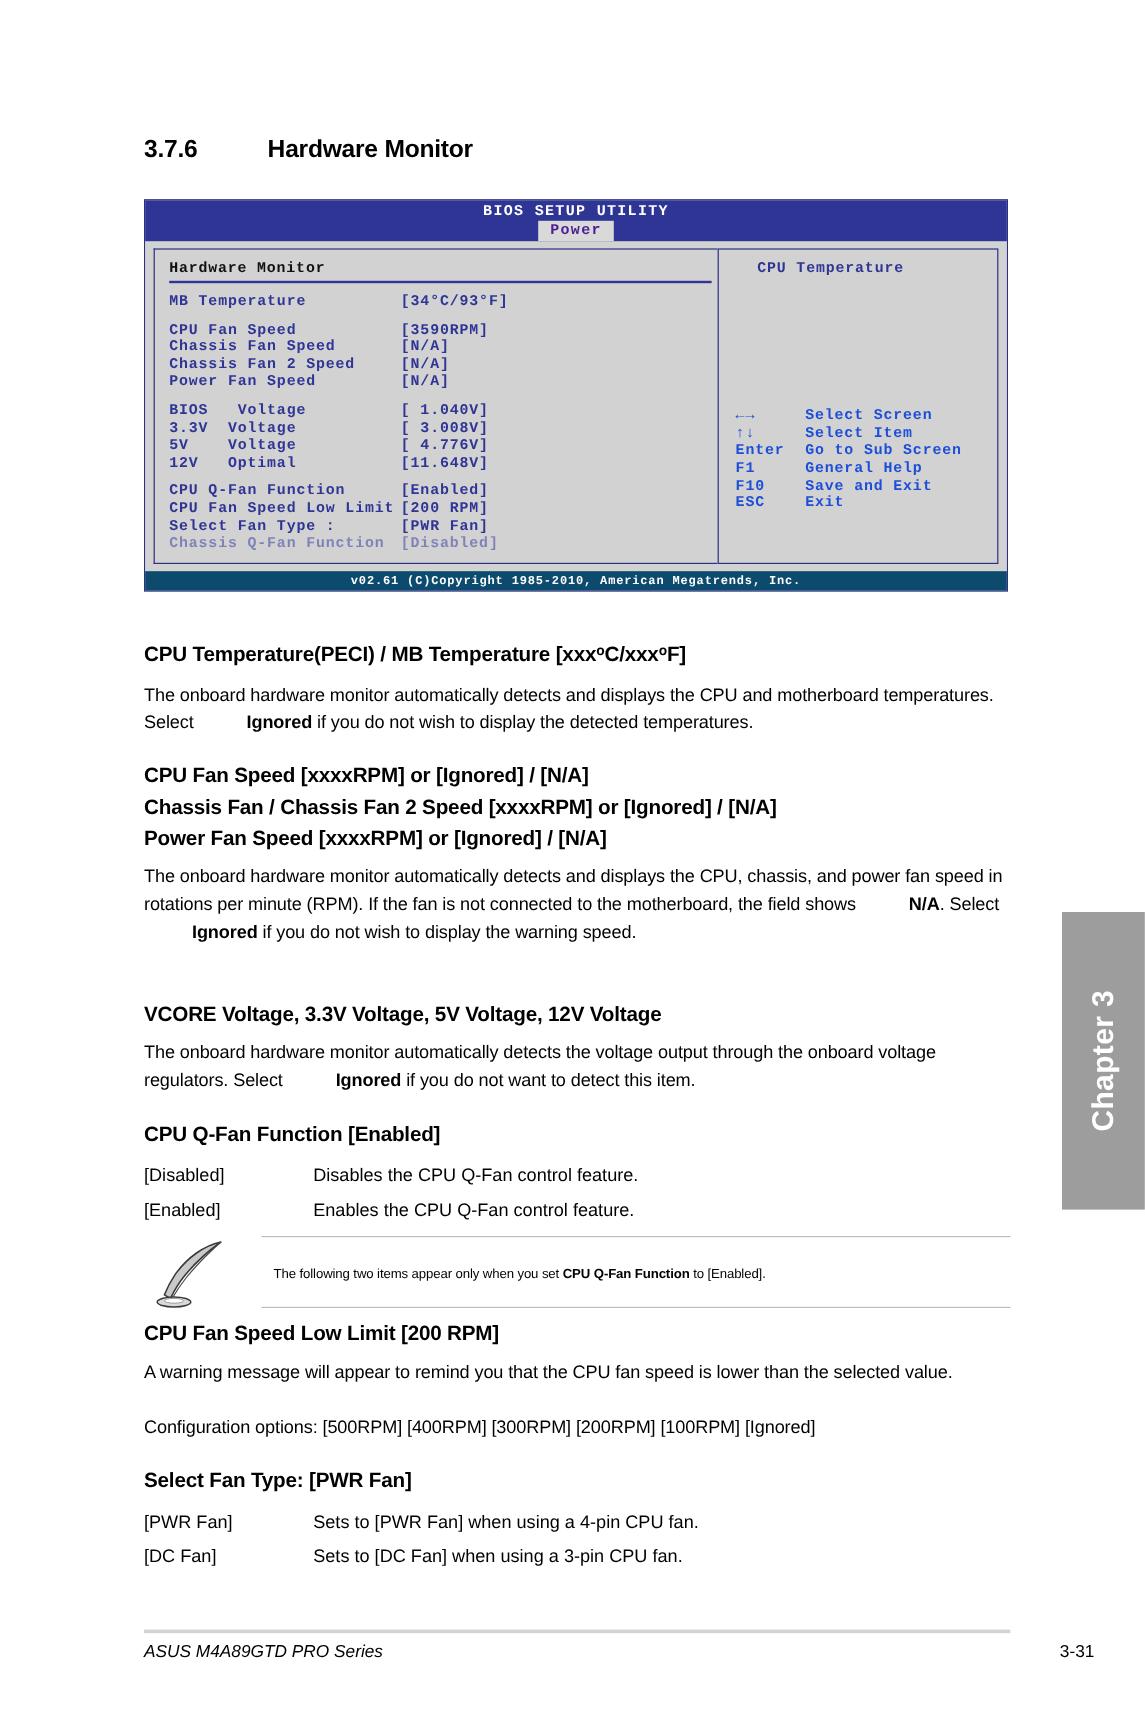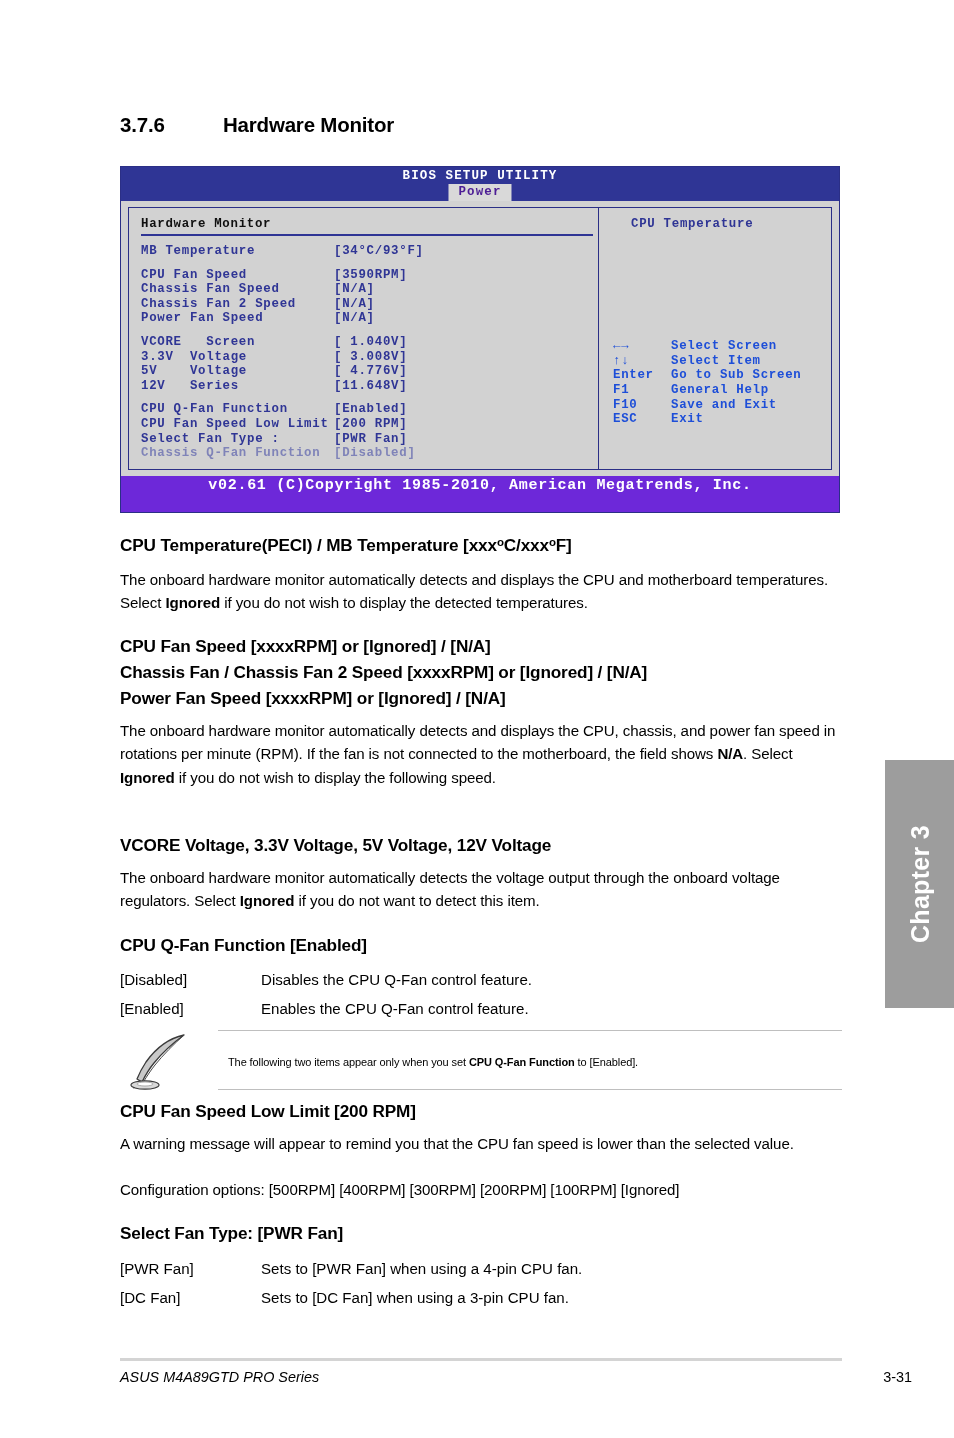--- a/index.html
+++ b/index.html
@@ -125,49 +125,49 @@
     font-size: 12.4px;
     color: #1d4ed8;
     font-weight: bold;
     letter-spacing: 0.72px;
     line-height: 14.6px;
     white-space: pre;
   }
   .legend .k { display: inline-block; width: 58px; }
 
   .bios-foot {
-    background: #6d28d9;
+    background: #0c4a6e;
     color: #ffffff;
-    font-size: 15px;
+    font-size: 10px;
     font-weight: bold;
     letter-spacing: 0.7px;
     text-align: center;
     line-height: 20px;
-    height: 36px;
+    height: 16px;
   }
 
   
   .h3 {
     position: absolute;
     left: 120px;
     font-size: 17.2px;
     font-weight: bold;
     letter-spacing: -0.15px;
     white-space: nowrap;
   }
   .h3 .sup { font-size: 11.5px; vertical-align: 0.42em; }
   .para {
     position: absolute;
     left: 120px;
     width: 722px;
     font-size: 15.1px;
     line-height: 23.3px;
     letter-spacing: -0.1px;
   }
-  .para b { font-weight: bold; }
+  .para b { font-weight: bold; margin-left: 40px; }
 
   .deflist {
     position: absolute;
     left: 120px;
     width: 722px;
     font-size: 15.1px;
     line-height: 29px;
   }
   .deflist .dt { display: inline-block; width: 141px; }
 
@@ -270,24 +270,24 @@
       <div class="hw-title">Hardware Monitor</div>
       <div class="hw-rule"></div>
       <div id="bios-rows">
           <div class="row"><span class="lbl">MB Temperature</span><span class="val">[34°C/93°F]</span></div>
           <div class="gap"></div>
           <div class="row"><span class="lbl">CPU Fan Speed</span><span class="val">[3590RPM]</span></div>
           <div class="row"><span class="lbl">Chassis Fan Speed</span><span class="val">[N/A]</span></div>
           <div class="row"><span class="lbl">Chassis Fan 2 Speed</span><span class="val">[N/A]</span></div>
           <div class="row"><span class="lbl">Power Fan Speed</span><span class="val">[N/A]</span></div>
           <div class="gap"></div>
-          <div class="row"><span class="lbl">VCORE   Screen</span><span class="val">[ 1.040V]</span></div>
+          <div class="row"><span class="lbl">BIOS   Voltage</span><span class="val">[ 1.040V]</span></div>
           <div class="row"><span class="lbl">3.3V  Voltage</span><span class="val">[ 3.008V]</span></div>
           <div class="row"><span class="lbl">5V    Voltage</span><span class="val">[ 4.776V]</span></div>
-          <div class="row"><span class="lbl">12V   Series</span><span class="val">[11.648V]</span></div>
+          <div class="row"><span class="lbl">12V   Optimal</span><span class="val">[11.648V]</span></div>
           <div class="gap"></div>
           <div class="row"><span class="lbl">CPU Q-Fan Function</span><span class="val">[Enabled]</span></div>
           <div class="row"><span class="lbl">CPU Fan Speed Low Limit</span><span class="val">[200 RPM]</span></div>
           <div class="row"><span class="lbl">Select Fan Type :</span><span class="val">[PWR Fan]</span></div>
           <div class="row dim"><span class="lbl">Chassis Q-Fan Function</span><span class="val">[Disabled]</span></div>
         </div>
     </div>
 
     <div class="bios-right">
       <div class="help-title">CPU Temperature</div>
@@ -303,21 +303,21 @@
   <span>CPU Temperature(PECI) / MB Temperature [xxx</span><span class="sup">o</span><span>C/xxx</span><span class="sup">o</span><span>F]</span>
 </div>
 <div class="para" style="top:568px">
   <span>The onboard hardware monitor automatically detects and displays the CPU and motherboard temperatures. Select </span><b>Ignored</b><span> if you do not wish to display the detected temperatures.</span>
 </div>
 
 <div class="h3" style="top:636px">CPU Fan Speed [xxxxRPM] or [Ignored] / [N/A]</div>
 <div class="h3" style="top:662px">Chassis Fan / Chassis Fan 2 Speed [xxxxRPM] or [Ignored] / [N/A]</div>
 <div class="h3" style="top:688px">Power Fan Speed [xxxxRPM] or [Ignored] / [N/A]</div>
 <div class="para" style="top:719px">
-  <span>The onboard hardware monitor automatically detects and displays the CPU, chassis, and power fan speed in rotations per minute (RPM). If the fan is not connected to the motherboard, the field shows </span><b>N/A</b><span>. Select </span><b>Ignored</b><span> if you do not wish to display the following speed.</span>
+  <span>The onboard hardware monitor automatically detects and displays the CPU, chassis, and power fan speed in rotations per minute (RPM). If the fan is not connected to the motherboard, the field shows </span><b>N/A</b><span>. Select </span><b>Ignored</b><span> if you do not wish to display the warning speed.</span>
 </div>
 
 <div class="h3" style="top:835px">VCORE Voltage, 3.3V Voltage, 5V Voltage, 12V Voltage</div>
 <div class="para" style="top:866px">
   <span>The onboard hardware monitor automatically detects the voltage output through the onboard voltage regulators. Select </span><b>Ignored</b><span> if you do not want to detect this item.</span>
 </div>
 
 <div class="h3" style="top:935px">CPU Q-Fan Function [Enabled]</div>
 <div class="deflist" style="top:965px" id="qfan-options">
     <div><span class="dt">[Disabled]</span><span>Disables the CPU Q-Fan control feature.</span></div>

